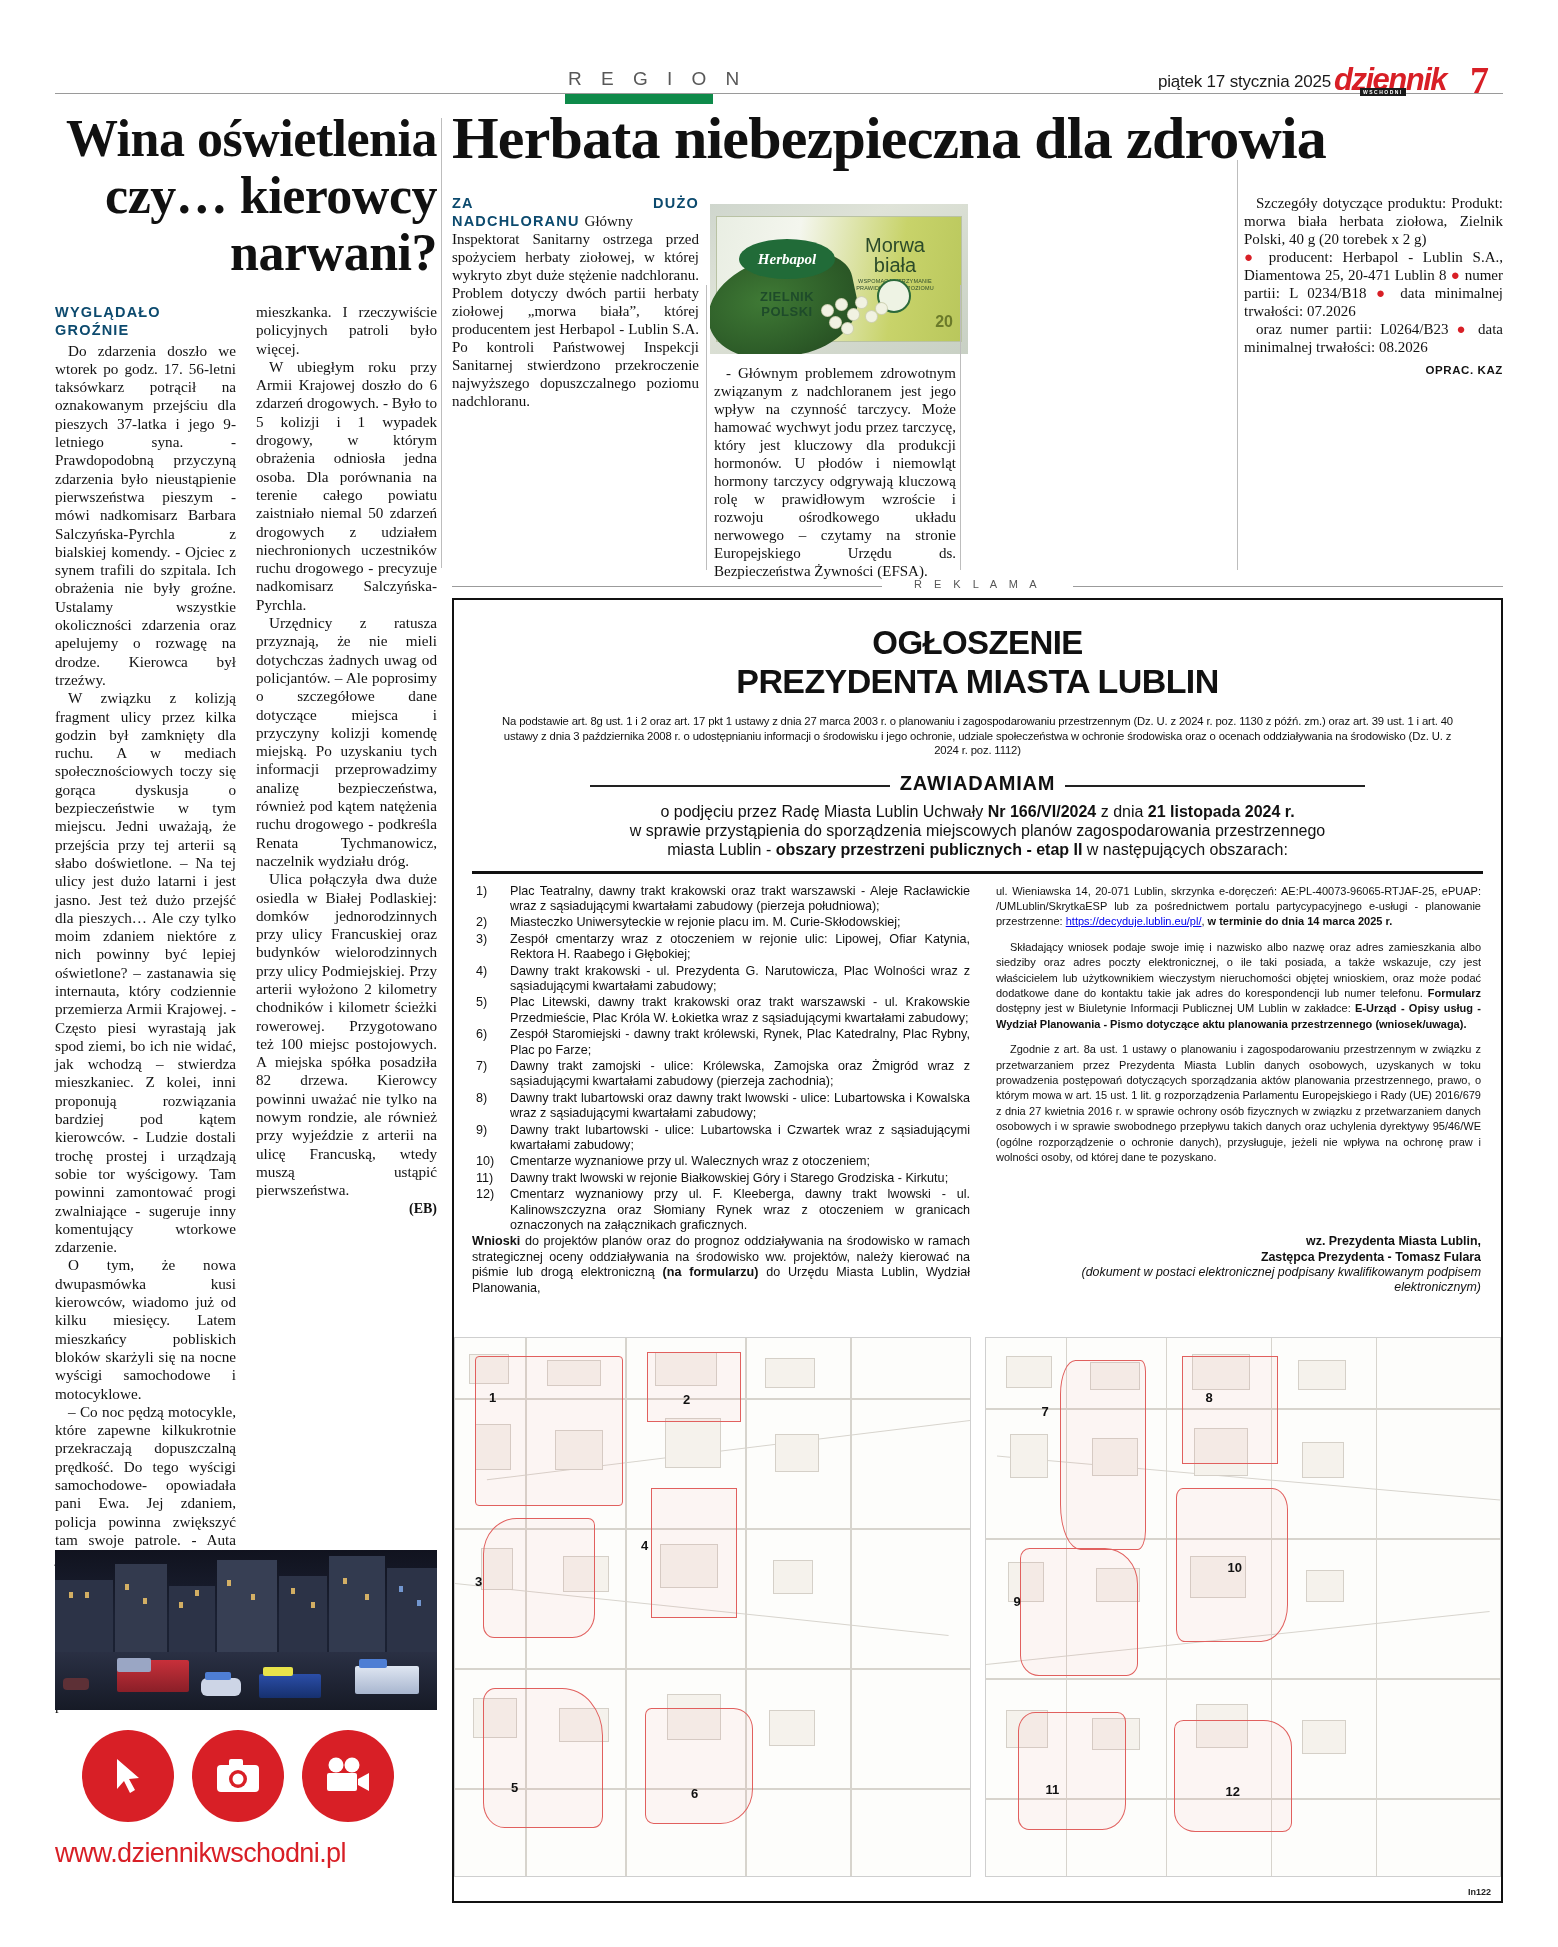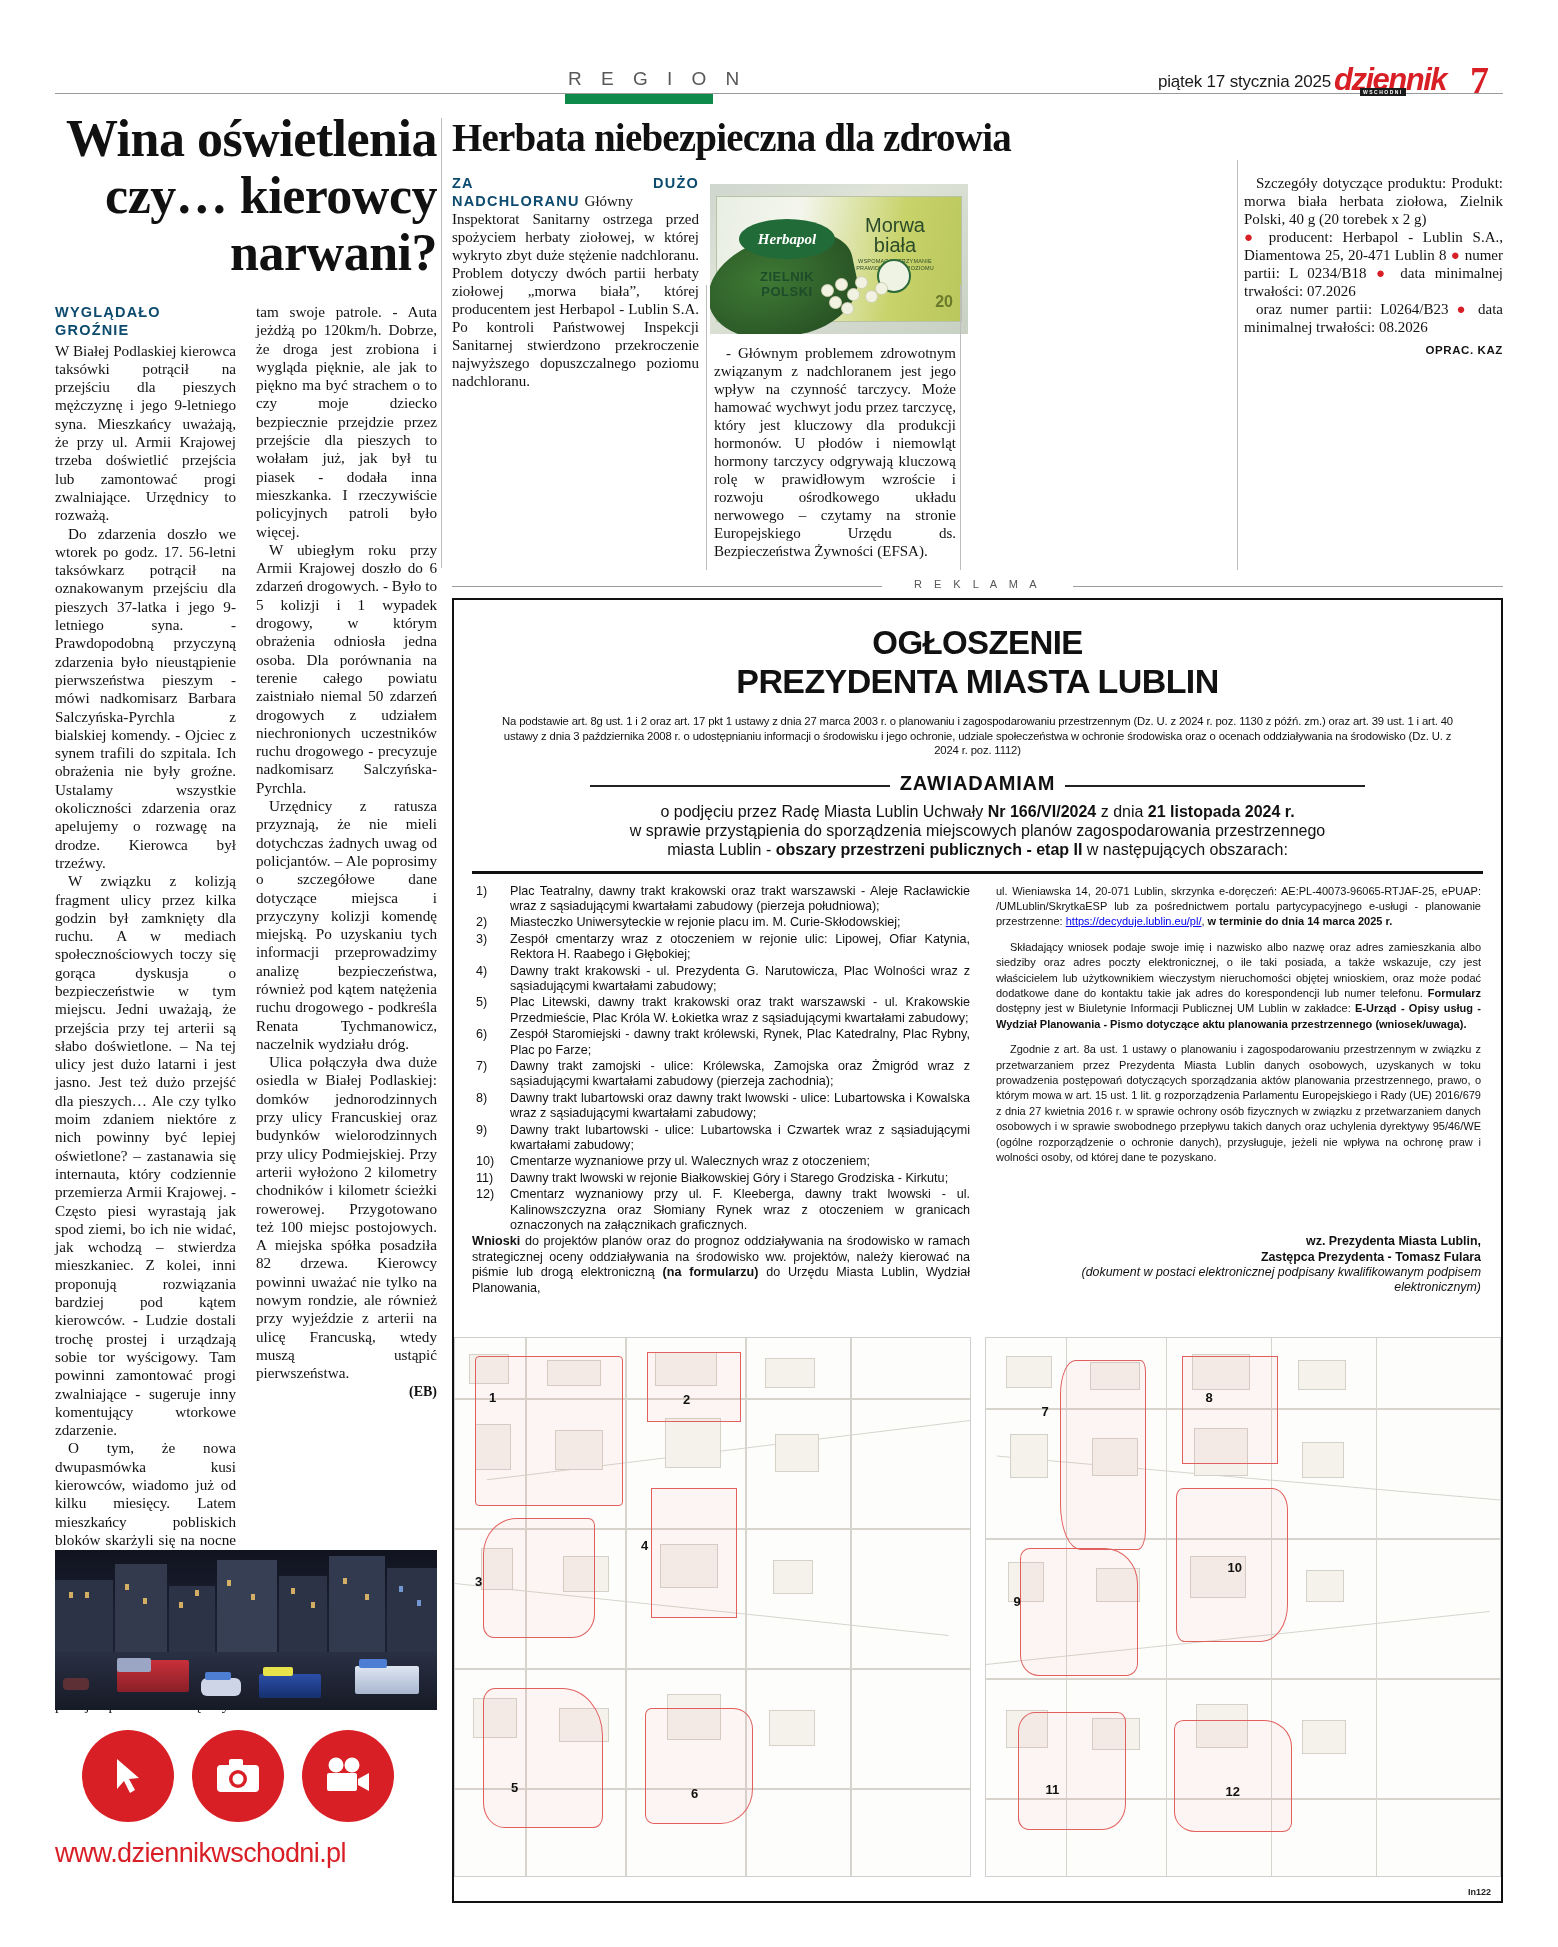--- a/index.html
+++ b/index.html
@@ -98,21 +98,21 @@
   .site-url {
     position:absolute; left:55px; top:1838px; width:390px;
     font-family:"Liberation Sans", sans-serif;
     font-size:27px; color:#d81f26; letter-spacing:-0.6px; font-weight:400;
   }
 
   
   .right-block { position:absolute; left:452px; top:110px; width:1051px; }
   .headline-2 {
     font-family:"Liberation Serif", serif;
-    font-size:39px; line-height:56px; font-weight:bold; margin:0 0 8px 0;
+    font-size:60px; line-height:56px; font-weight:bold; margin:0 0 28px 0;
     letter-spacing:-0.8px; white-space:nowrap;
   }
   .tea-grid { position:relative; height:280px; }
   .tea-c1 { position:absolute; left:0; top:0; width:247px; }
   .tea-c2 { position:absolute; left:262px; top:170px; width:242px; }
   .tea-c3 { position:absolute; left:517px; top:170px; width:258px; }
   .tea-c4 { position:absolute; left:792px; top:0; width:259px; }
   .tea-c1 p, .tea-c2 p, .tea-c3 p, .tea-c4 p {
     margin:0; font-size:15px; line-height:18px; text-align:justify; text-indent:12px;
   }
@@ -264,21 +264,21 @@
     <div class="mast-logo">
       <span>dziennik</span>
       <span class="sub">WSCHODNI</span>
     </div>
     <div class="mast-pageno">7</div>
   </div>
 
   <div class="left-col">
     <h1 class="headline-1">Wina oświetlenia czy… kierowcy narwani?</h1>
     <div class="cols2" style="height:1415px;">
-      <p class="first"><span class="kicker">WYGLĄDAŁO GROŹNIE</span><span>W Białej Podlaskiej kierowca taksówki potrącił na przejściu dla pieszych mężczyznę i jego 9-letniego syna. Mieszkańcy uważają, że przy ul. Armii Krajowej trzeba doświetlić przejścia lub zamontować progi zwalniające. Urzędnicy to rozważą.</span></p>
+      <p class="first"><span class="kicker">WYGLĄDAŁO GROŹNIE</span></p>
       <p>Do zdarzenia doszło we wtorek po godz. 17. 56-letni taksówkarz potrącił na oznakowanym przejściu dla pieszych 37-latka i jego 9-letniego syna. - Prawdopodobną przyczyną zdarzenia było nieustąpienie pierwszeństwa pieszym - mówi nadkomisarz Barbara Salczyńska-Pyrchla z bialskiej komendy. - Ojciec z synem trafili do szpitala. Ich obrażenia nie były groźne. Ustalamy wszystkie okoliczności zdarzenia oraz apelujemy o rozwagę na drodze. Kierowca był trzeźwy.</p>
       <p>W związku z kolizją fragment ulicy przez kilka godzin był zamknięty dla ruchu. A w mediach społecznościowych toczy się gorąca dyskusja o bezpieczeństwie w tym miejscu. Jedni uważają, że przejścia przy tej arterii są słabo doświetlone. – Na tej ulicy jest dużo latarni i jest jasno. Jest też dużo przejść dla pieszych… Ale czy tylko moim zdaniem niektóre z nich powinny być lepiej oświetlone? – zastanawia się internauta, który codziennie przemierza Armii Krajowej. - Często piesi wyrastają jak spod ziemi, bo ich nie widać, jak wchodzą – stwierdza mieszkaniec. Z kolei, inni proponują rozwiązania bardziej pod kątem kierowców. - Ludzie dostali trochę prostej i urządzają sobie tor wyścigowy. Tam powinni zamontować progi zwalniające - sugeruje inny komentujący wtorkowe zdarzenie.</p>
       <p>O tym, że nowa dwupasmówka kusi kierowców, wiadomo już od kilku miesięcy. Latem mieszkańcy pobliskich bloków skarżyli się na nocne wyścigi samochodowe i motocyklowe.</p>
       <p>– Co noc pędzą motocykle, które zapewne kilkukrotnie przekraczają dopuszczalną prędkość. Do tego wyścigi samochodowe- opowiadała pani Ewa. Jej zdaniem, policja powinna zwiększyć tam swoje patrole. - Auta jeżdżą po 120km/h. Dobrze, że droga jest zrobiona i wygląda pięknie, ale jak to piękno ma być strachem o to czy moje dziecko bezpiecznie przejdzie przez przejście dla pieszych to wołałam już, jak był tu piasek - dodała inna mieszkanka. I rzeczywiście policyjnych patroli było więcej.</p>
       <p>W ubiegłym roku przy Armii Krajowej doszło do 6 zdarzeń drogowych. - Było to 5 kolizji i 1 wypadek drogowy, w którym obrażenia odniosła jedna osoba. Dla porównania na terenie całego powiatu zaistniało niemal 50 zdarzeń drogowych z udziałem niechronionych uczestników ruchu drogowego - precyzuje nadkomisarz Salczyńska-Pyrchla.</p>
       <p>Urzędnicy z ratusza przyznają, że nie mieli dotychczas żadnych uwag od policjantów. – Ale poprosimy o szczegółowe dane dotyczące miejsca i przyczyny kolizji komendę miejską. Po uzyskaniu tych informacji przeprowadzimy analizę bezpieczeństwa, również pod kątem natężenia ruchu drogowego - podkreśla Renata Tychmanowicz, naczelnik wydziału dróg.</p>
       <p>Ulica połączyła dwa duże osiedla w Białej Podlaskiej: domków jednorodzinnych przy ulicy Francuskiej oraz budynków wielorodzinnych przy ulicy Podmiejskiej. Przy arterii wyłożono 2 kilometry chodników i kilometr ścieżki rowerowej. Przygotowano też 100 miejsc postojowych. A miejska spółka posadziła 82 drzewa. Kierowcy powinni uważać nie tylko na nowym rondzie, ale również przy wyjeździe z arterii na ulicę Francuską, wtedy muszą ustąpić pierwszeństwa.</p>
       <p>
           <span class="sig">(EB)</span>
         </p>

